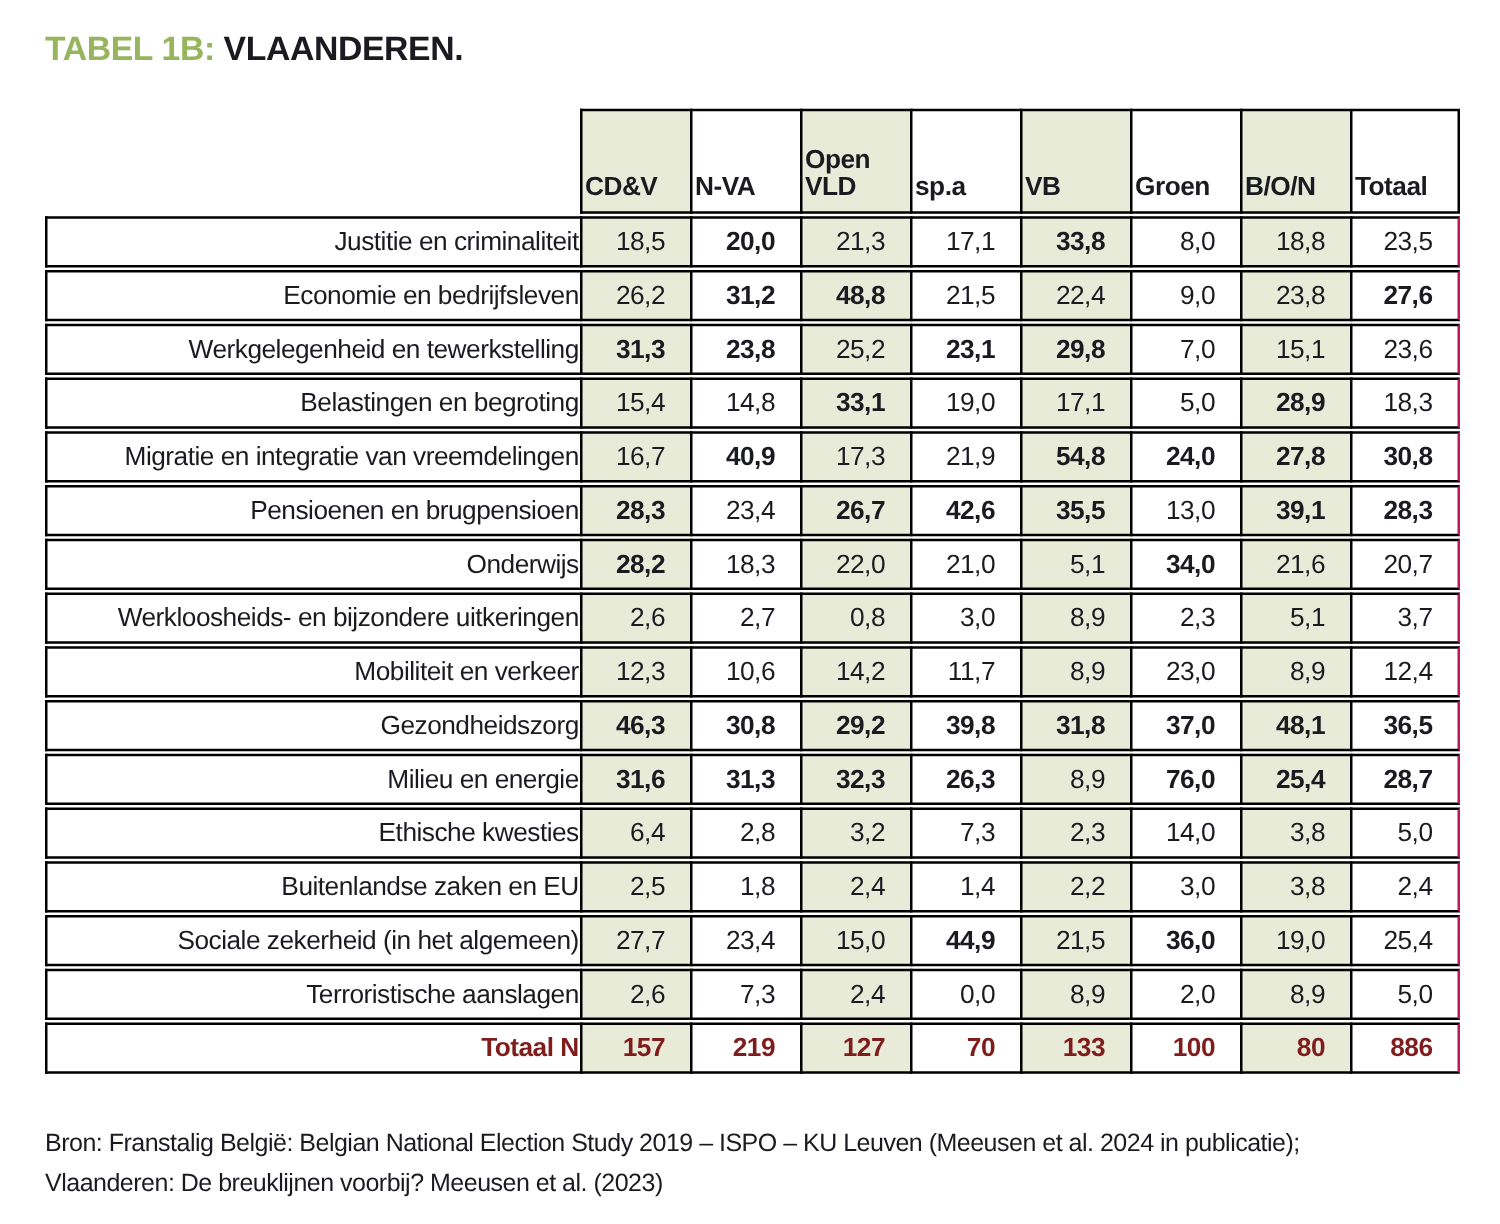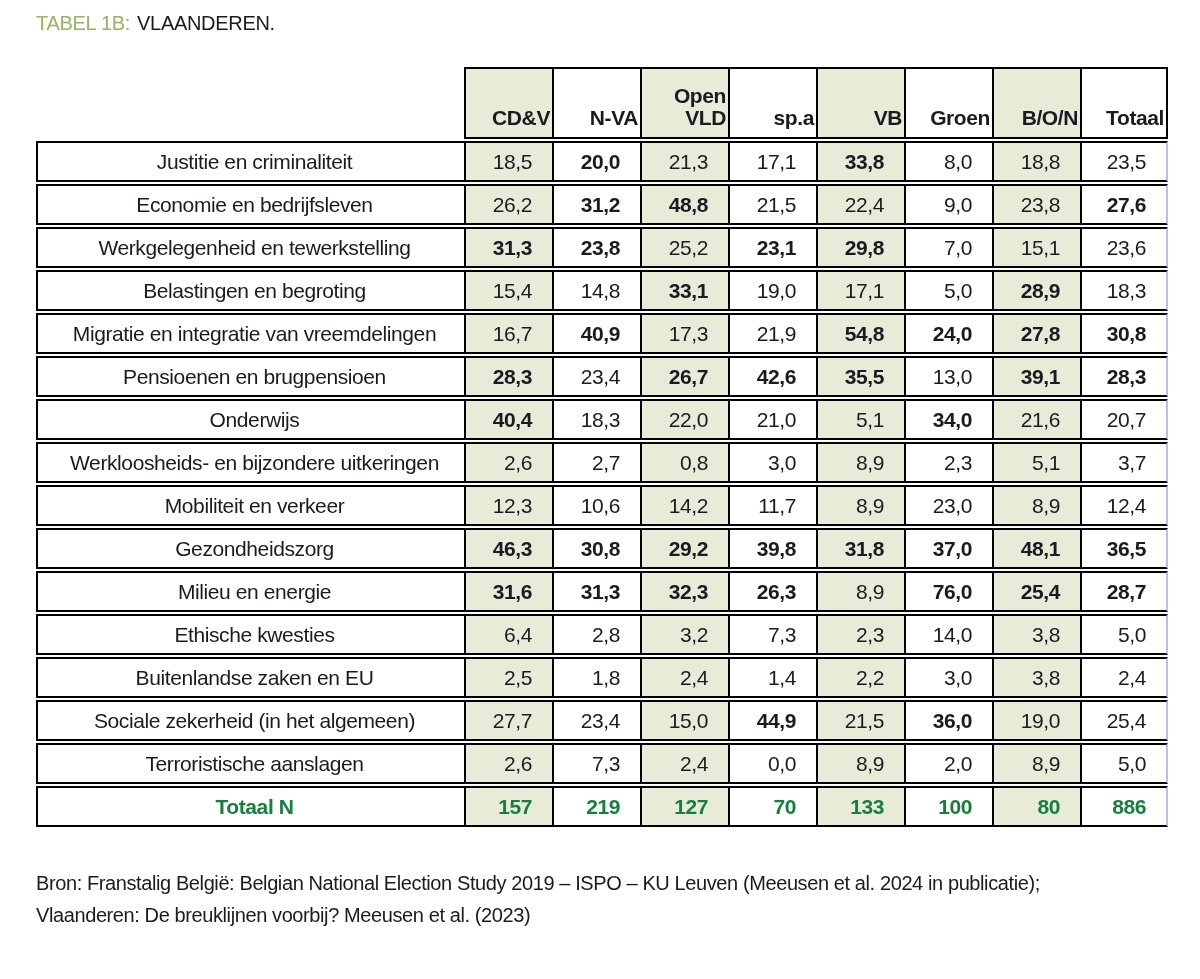--- a/index.html
+++ b/index.html
@@ -5,23 +5,23 @@
   html,body{margin:0;padding:0;background:#ffffff;}
   .page{
     position:relative;
     width:1200px;height:979px;
     background:#ffffff;
     font-family:"Liberation Sans","DejaVu Sans",sans-serif;
     color:#1a1a21;
     overflow:hidden;
   }
   .title{
-    margin:12px 0 0 36px;
-    font-size:20px;
-    font-weight:normal;
+    margin:24px 0 0 36px;
+    font-size:27px;
+    font-weight:bold;
     letter-spacing:-0.3px;
   }
   .title .title-tag{color:#96b55c;}
   .title .title-name{color:#1a1a21;margin-left:7px;}
 
   table.main{
     margin:30px 0 0 36px;
     border-collapse:separate;
     border-spacing:0 2px;
     table-layout:fixed;
@@ -32,56 +32,56 @@
 
   th,td{
     box-sizing:border-box;
     font-size:21px;
     letter-spacing:-0.4px;
     overflow:hidden;
     white-space:nowrap;
   }
   
   thead th{
-    height:72px;
+    height:84px;
     vertical-align:bottom;
-    text-align:right;
+    text-align:left;
     font-weight:bold;
     padding:0 2px 8px 2px;
     border:2px solid #000;
     border-right:none;
     background:#fff;
     white-space:normal;
     line-height:1.05;
   }
   thead th.corner{border:none;background:transparent;}
   thead th:last-child{border-right:2px solid #000;}
   
   tbody th,tbody td{
     height:41px;
     border-top:2px solid #000;
     border-bottom:2px solid #000;
     border-left:2px solid #000;
     background:#fff;
   }
-  tbody td:last-child{border-right:2px solid #c4b5fd;}
+  tbody td:last-child{border-right:2px solid #be185d;}
   tbody th.row-label{
-    text-align:center;
+    text-align:right;
     font-weight:normal;
     padding-left:8px;
   }
   tbody td{
     text-align:right;
     padding-right:20px;
   }
   .shaded{background:#e9ebd9 !important;}
   td.bold{font-weight:bold;}
   tr.total-row th,tr.total-row td{
     font-weight:bold;
-    color:#15803d;
+    color:#7f1d1d;
   }
   .footer{
     margin:38px 36px 0 36px;
     font-size:20px;
     line-height:1.6;
     letter-spacing:-0.4px;
     color:#1a1a21;
   }
 </style>
 </head>
@@ -182,21 +182,21 @@
           <td>23,4</td>
           <td class="shaded bold">26,7</td>
           <td class="bold">42,6</td>
           <td class="shaded bold">35,5</td>
           <td>13,0</td>
           <td class="shaded bold">39,1</td>
           <td class="bold">28,3</td>
         </tr>
         <tr>
           <th class="row-label">Onderwijs</th>
-          <td class="shaded bold">40,4</td>
+          <td class="shaded bold">28,2</td>
           <td>18,3</td>
           <td class="shaded">22,0</td>
           <td>21,0</td>
           <td class="shaded">5,1</td>
           <td class="bold">34,0</td>
           <td class="shaded">21,6</td>
           <td>20,7</td>
         </tr>
         <tr>
           <th class="row-label">Werkloosheids- en bijzondere uitkeringen</th>

